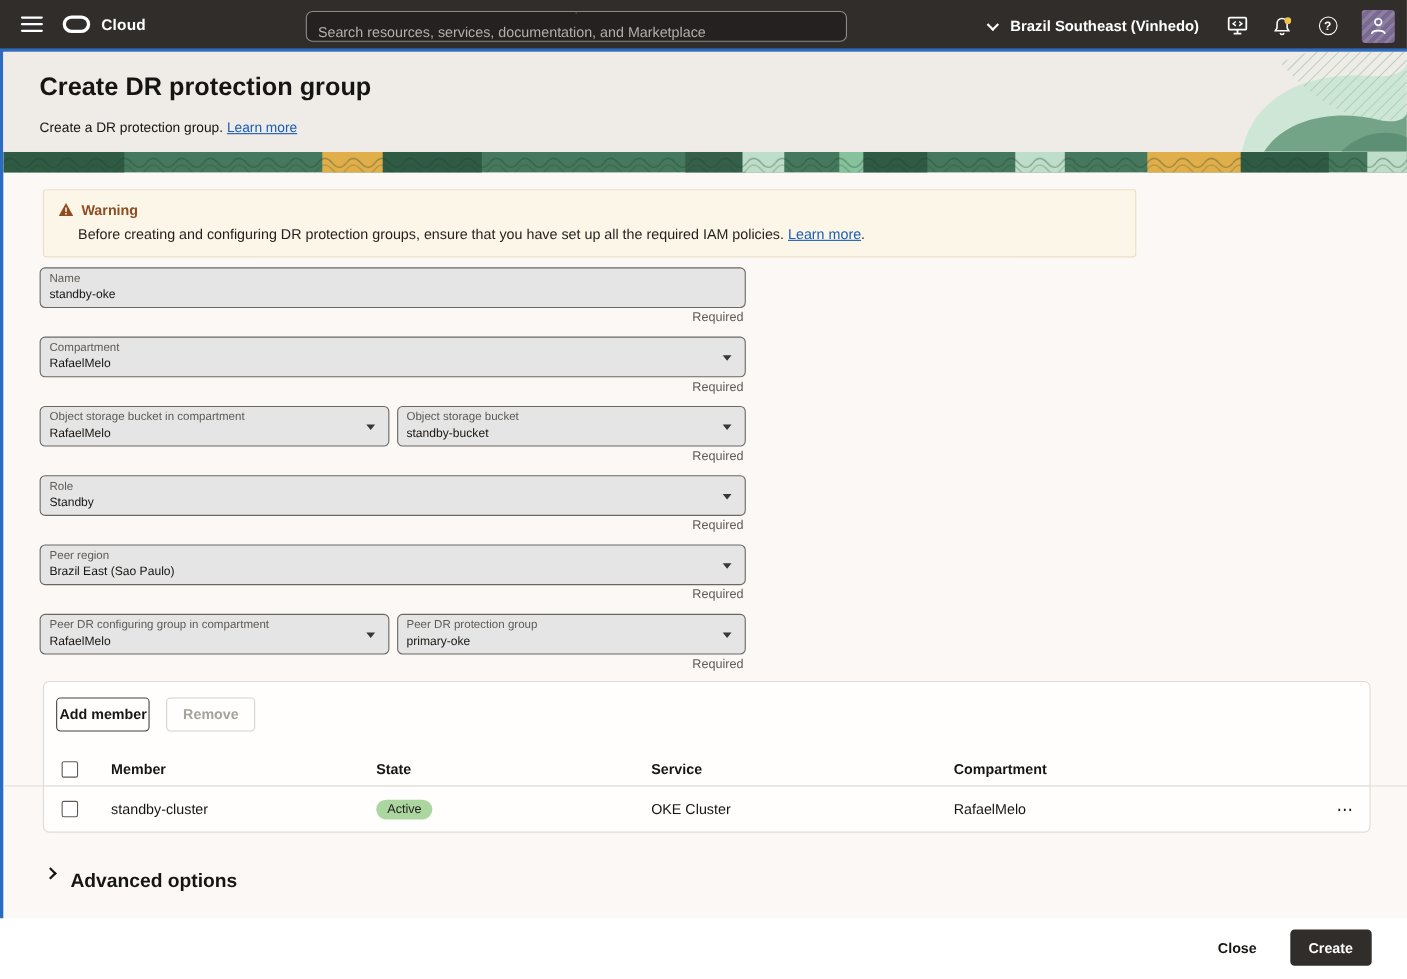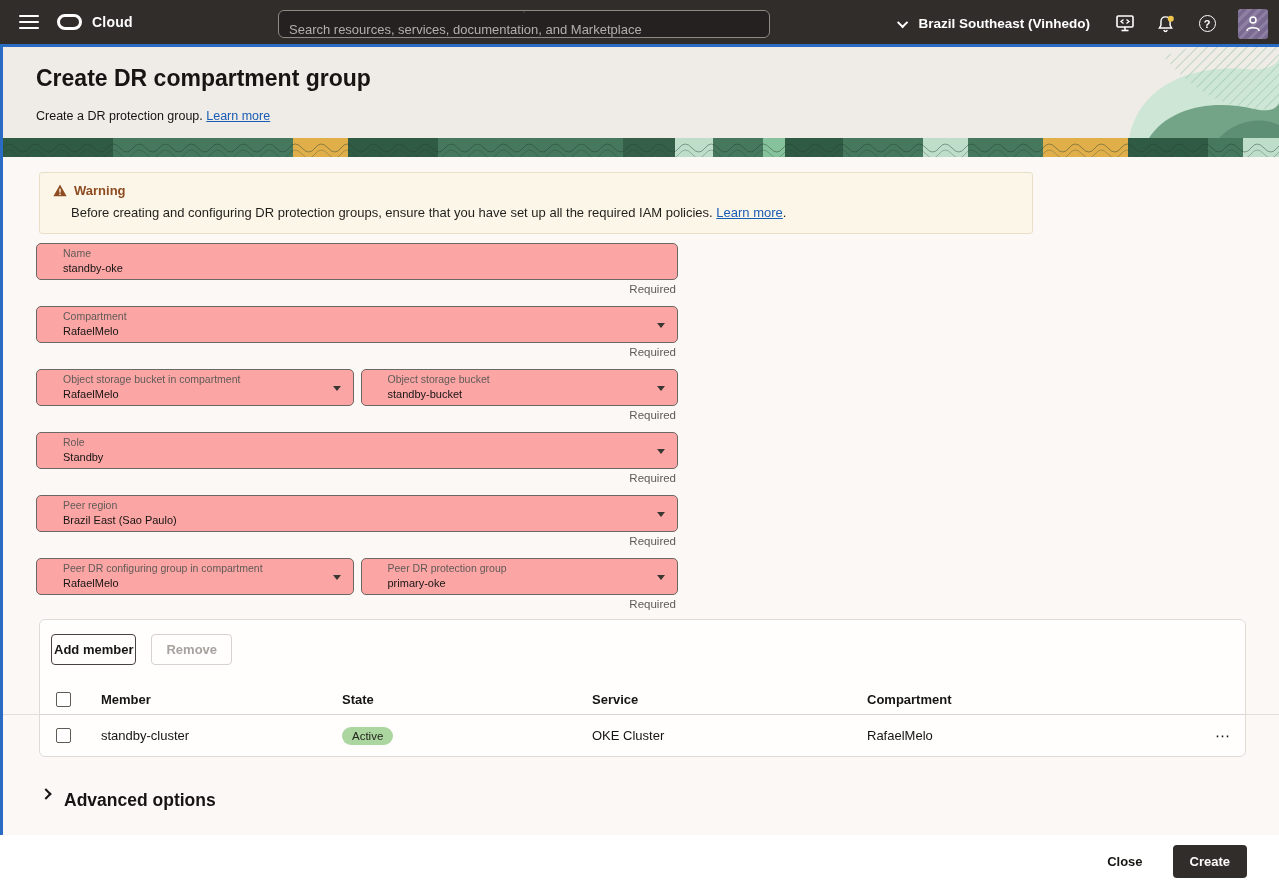--- a/index.html
+++ b/index.html
@@ -49,22 +49,22 @@
 
   .warnbox { position:absolute; left:36px; top:15px; width:994px; background:#fcf6e8; border:1px solid #e9dfc9;
     border-radius:3px; padding:10px 16px 13px 13px; }
   .warn-head { display:flex; align-items:center; gap:7px; }
   .warn-title { color:#8d4c22; font-weight:700; font-size:13px; }
   .warn-body { margin:7px 0 0 18px; font-size:13px; color:#211f1c; }
 
   .fields { position:absolute; left:33px; top:86px; width:642px; }
   .fgroup { margin-bottom:7px; }
   .frow { display:flex; gap:7px; }
-  .field { position:relative; height:37px; background:#fca5a5; border:1px solid #6b6762; border-radius:5px;
-    padding:3px 10px 0 26px; cursor:pointer; }
+  .field { position:relative; height:37px; background:#e5e5e5; border:1px solid #6b6762; border-radius:5px;
+    padding:3px 10px 0 8px; cursor:pointer; }
   .field.full { width:642px; }
   .field.half { width:317.5px; }
   .f-label { display:block; font-size:10.5px; color:#5f5b57; line-height:13px; }
   .f-value { display:block; font-size:11px; color:#161513; line-height:17px; }
   .caret { position:absolute; right:12px; top:16px; width:0; height:0;
     border-left:4.5px solid transparent; border-right:4.5px solid transparent; border-top:5.5px solid #3a3632; }
   .req-line { text-align:right; font-size:11.5px; color:#5f5b57; padding:3px 2px 0 0; height:19px; }
 
   
   .tablecard { position:absolute; left:36px; top:462px; width:1207px; height:138px; background:#fffefd;
@@ -158,21 +158,21 @@
       <defs>
         <pattern id="hatch" width="7" height="7" patternUnits="userSpaceOnUse" patternTransform="rotate(45)">
           <line x1="0" y1="0" x2="0" y2="7" stroke="#9ec7ab" stroke-width="1.6"></line>
         </pattern>
       </defs>
       <path d="M150 91 C160 40 210 18 265 22 C300 25 300 10 300 10 L300 91 Z" fill="#cde6d6"></path>
       <path d="M185 10 C230 -10 300 -20 300 0 L300 60 C255 70 215 45 185 10 Z" fill="url(#hatch)" opacity="0.8"></path>
       <path d="M170 91 C190 60 235 52 275 62 C292 66 300 60 300 55 L300 91 Z" fill="#74a488"></path>
       <path d="M240 91 C258 72 285 70 300 78 L300 91 Z" fill="#5d8f75"></path>
     </svg>
-    <div class="page-title">Create DR compartment group</div>
+    <div class="page-title">Create DR protection group</div>
     <div class="page-sub">
       <span>Create a DR protection group.</span>
       <a class="lnk">Learn more</a>
     </div>
   </div>
 
   <div class="banner-strip">
     <svg width="1279" height="19" viewBox="0 0 1279 19" preserveAspectRatio="none">
       <defs>
         <pattern id="squig" width="26" height="19" patternUnits="userSpaceOnUse">

